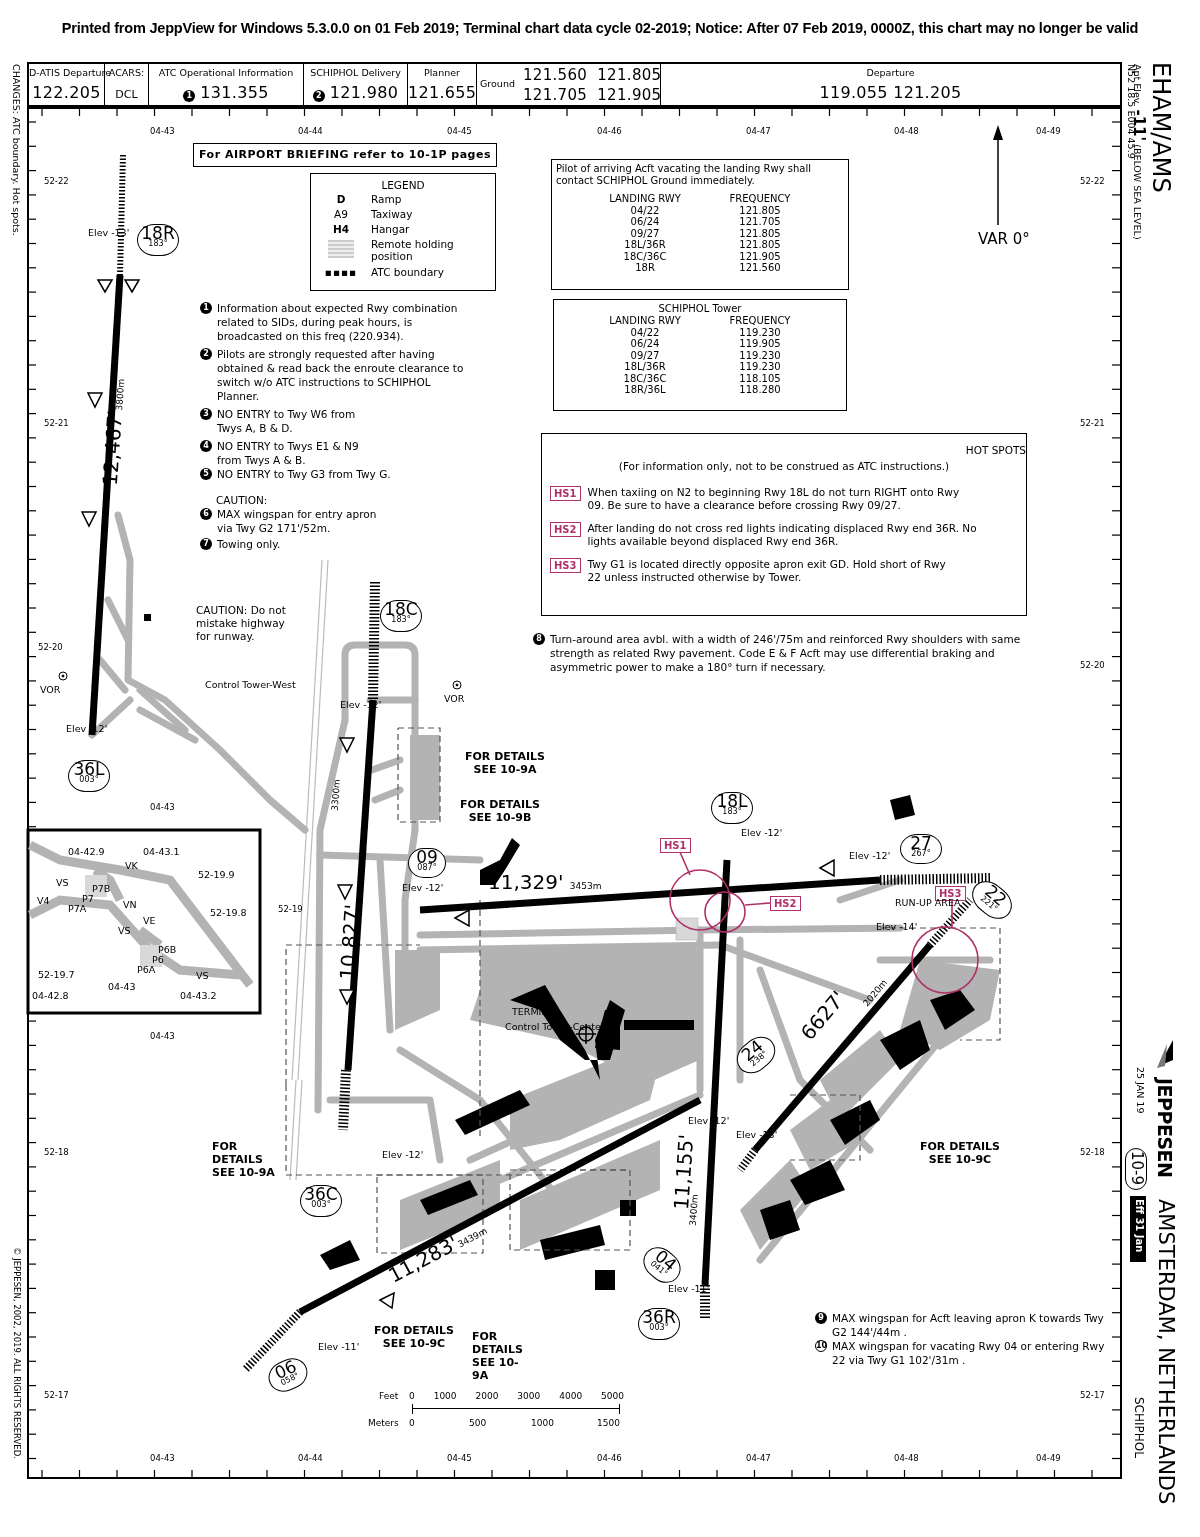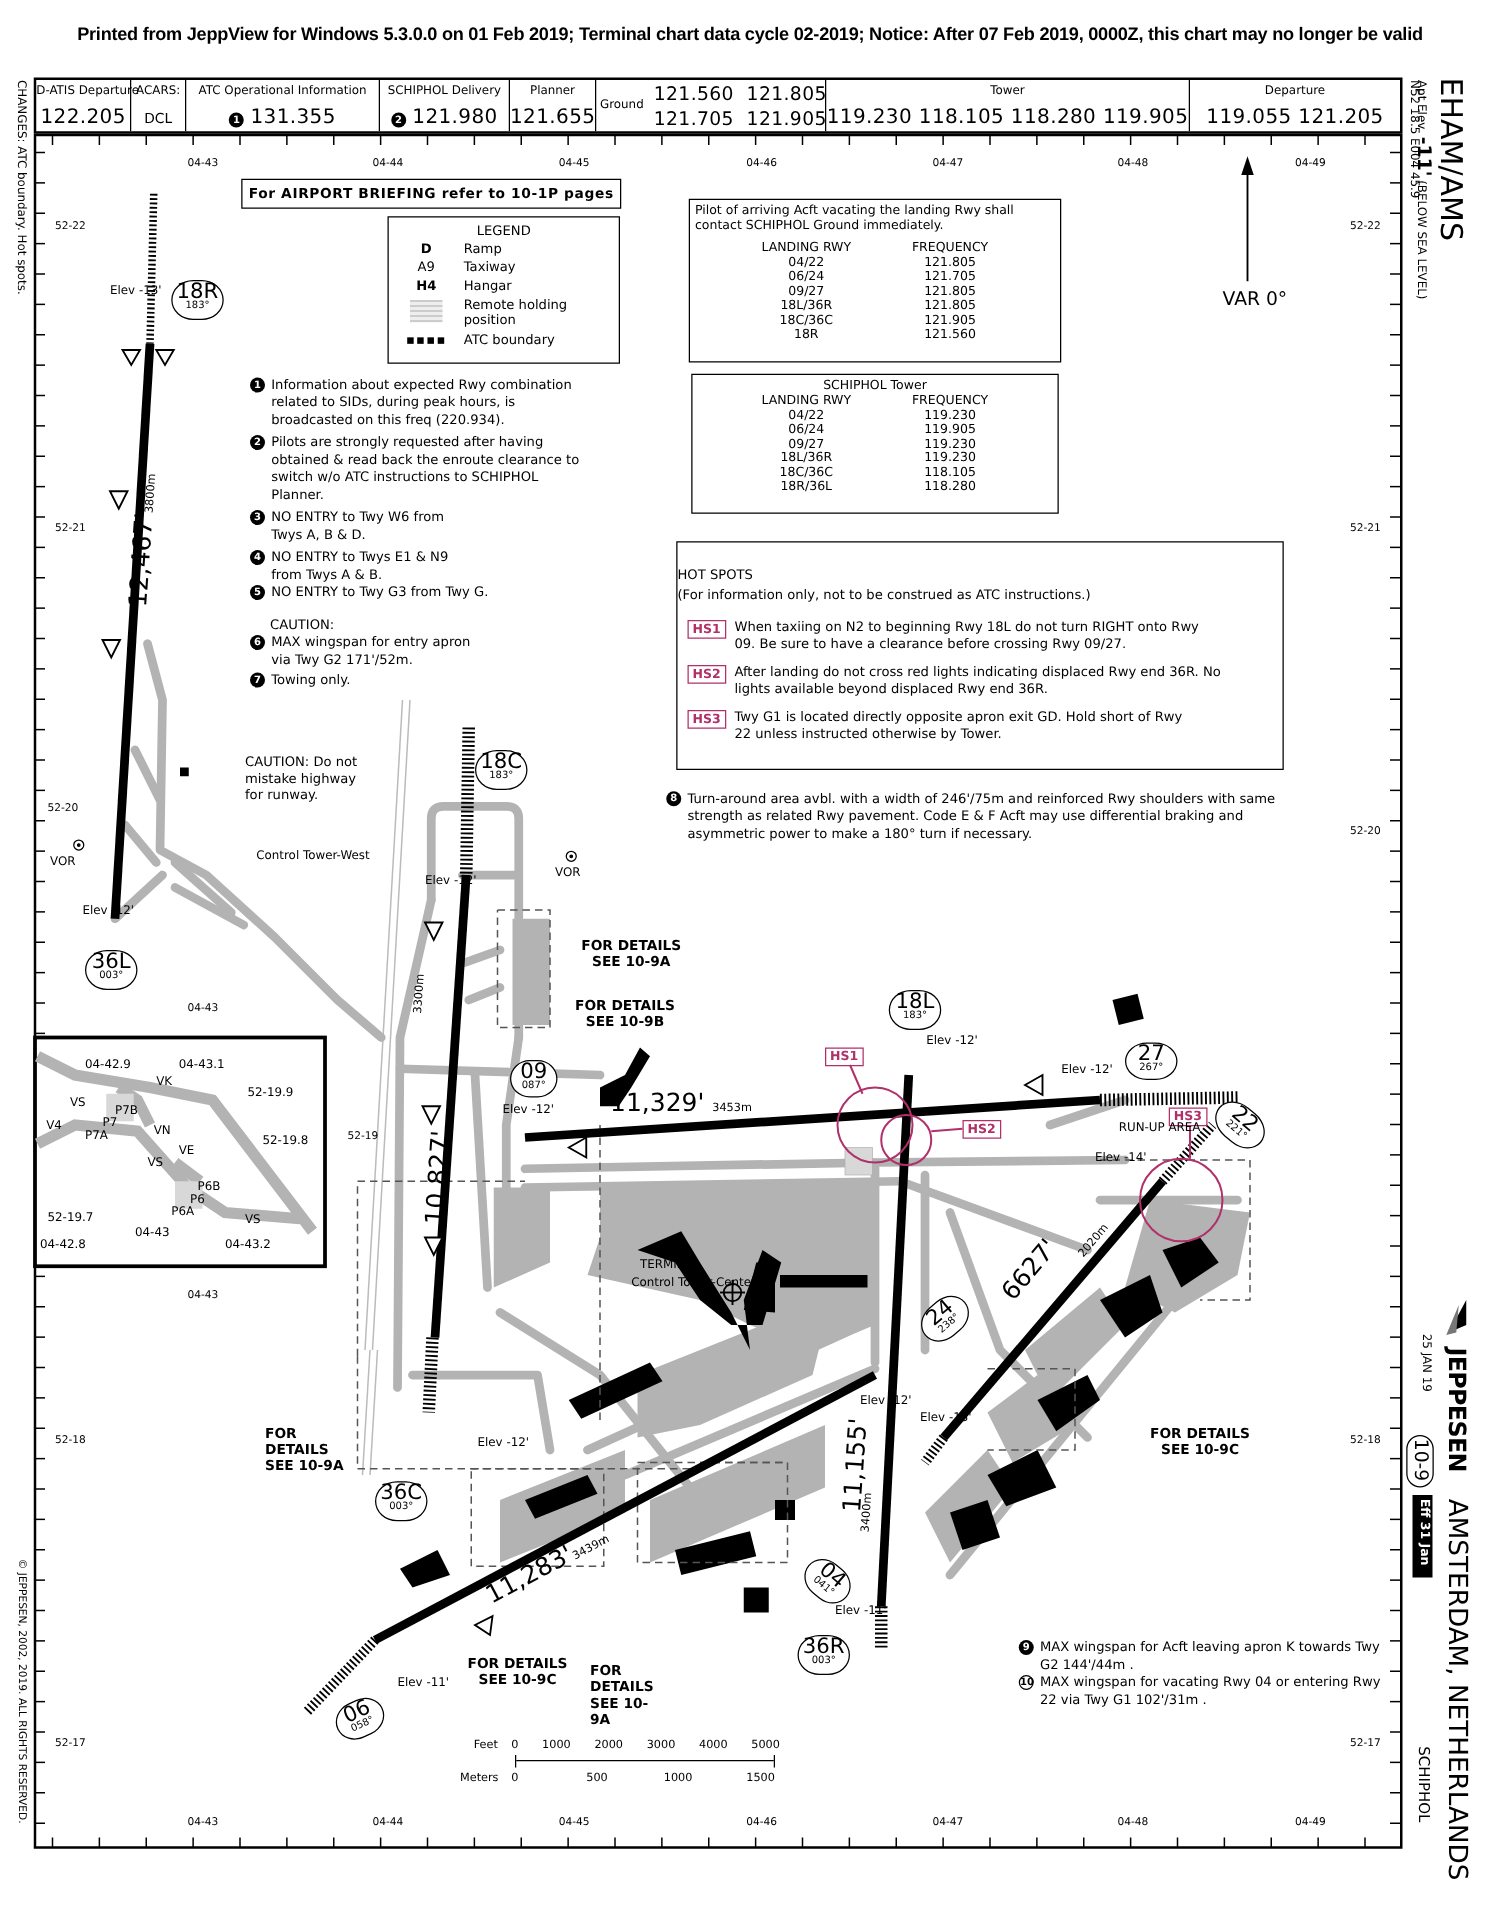--- a/index.html
+++ b/index.html
@@ -63,24 +63,20 @@
     <div class="fval"><span class="num">2</span><span>121.980</span></div>
   </div>
   <div class="fcell" style="width:69px">
     <div class="fhead">Planner</div>
     <div class="fval">121.655</div>
   </div>
   <div class="fcell" style="width:184px;text-align:left">
     <div class="abs" style="left:3px;top:14px;font-size:9.5px">Ground</div>
     <div class="abs" style="left:46px;top:2px;font-size:15px;letter-spacing:0.3px"><span>121.560</span>&nbsp;&nbsp;<span>121.805</span></div>
     <div class="abs" style="left:46px;top:22px;font-size:15px;letter-spacing:0.3px"><span>121.705</span>&nbsp;&nbsp;<span>121.905</span></div>
-  </div>
-  <div class="fcell" style="width:291px">
-    <div class="fhead">Tower</div>
-    <div class="fval">119.230 118.105 118.280 119.905</div>
   </div>
   <div class="fcell" style="flex:1">
     <div class="fhead">Departure</div>
     <div class="fval">119.055 121.205</div>
   </div>
 </div>
 
 <div class="abs side-left" style="left:22px;top:64px;">CHANGES: ATC boundary. Hot spots.</div>
 <div class="abs side-left" style="left:22px;top:1247px;font-size:8.5px">© JEPPESEN, 2002, 2019. ALL RIGHTS RESERVED.</div>
 
@@ -598,22 +594,22 @@
           <td>18R/36L</td>
           <td>118.280</td>
         </tr>
   </tbody>
     </table>
 </div>
 
 <div class="abs" style="left:978px;top:230px;font-size:15px">VAR 0°</div>
 
 <div class="abs box hotspots">
-  <div style="text-align:left;margin-top:20px">HOT SPOTS</div>
-  <div style="margin:4px 0 14px">(For information only, not to be construed as ATC instructions.)</div>
+  <div style="text-align:right;margin-top:10px">HOT SPOTS</div>
+  <div style="text-align:center;margin:4px 0 14px">(For information only, not to be construed as ATC instructions.)</div>
   <div class="hs-row">
       <span class="hs-tag">HS1</span>
       <span style="width:390px">When taxiing on N2 to beginning Rwy 18L do not turn RIGHT onto Rwy 09. Be sure to have a clearance before crossing Rwy 09/27.</span>
     </div>
   <div class="hs-row">
       <span class="hs-tag">HS2</span>
       <span style="width:420px">After landing do not cross red lights indicating displaced Rwy end 36R. No lights available beyond displaced Rwy end 36R.</span>
     </div>
   <div class="hs-row">
       <span class="hs-tag">HS3</span>

